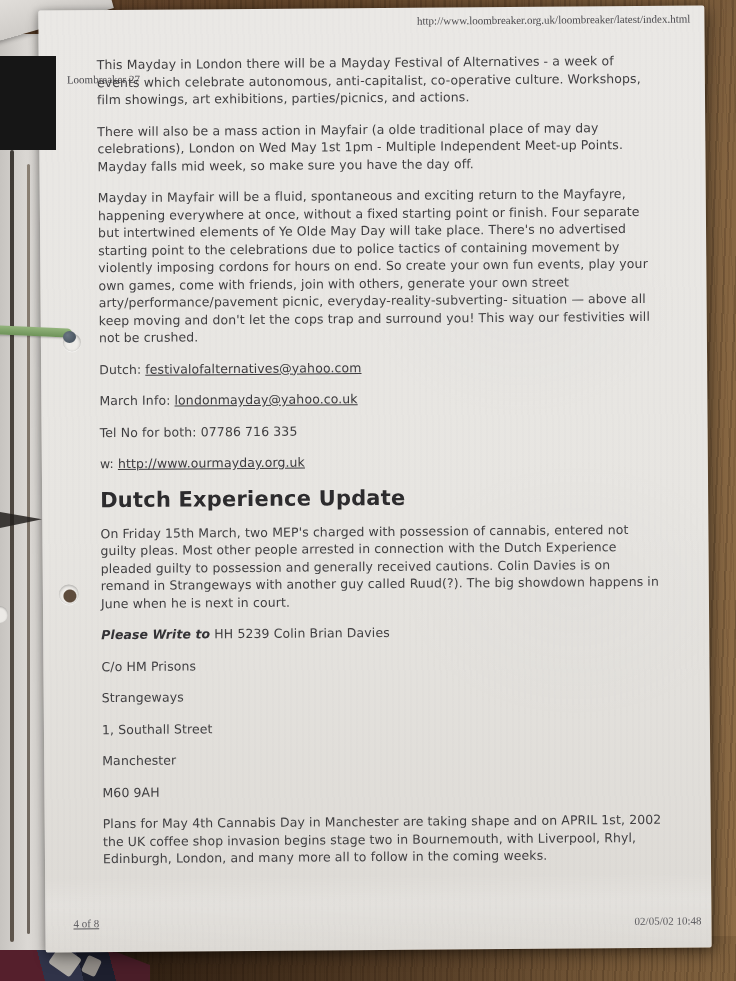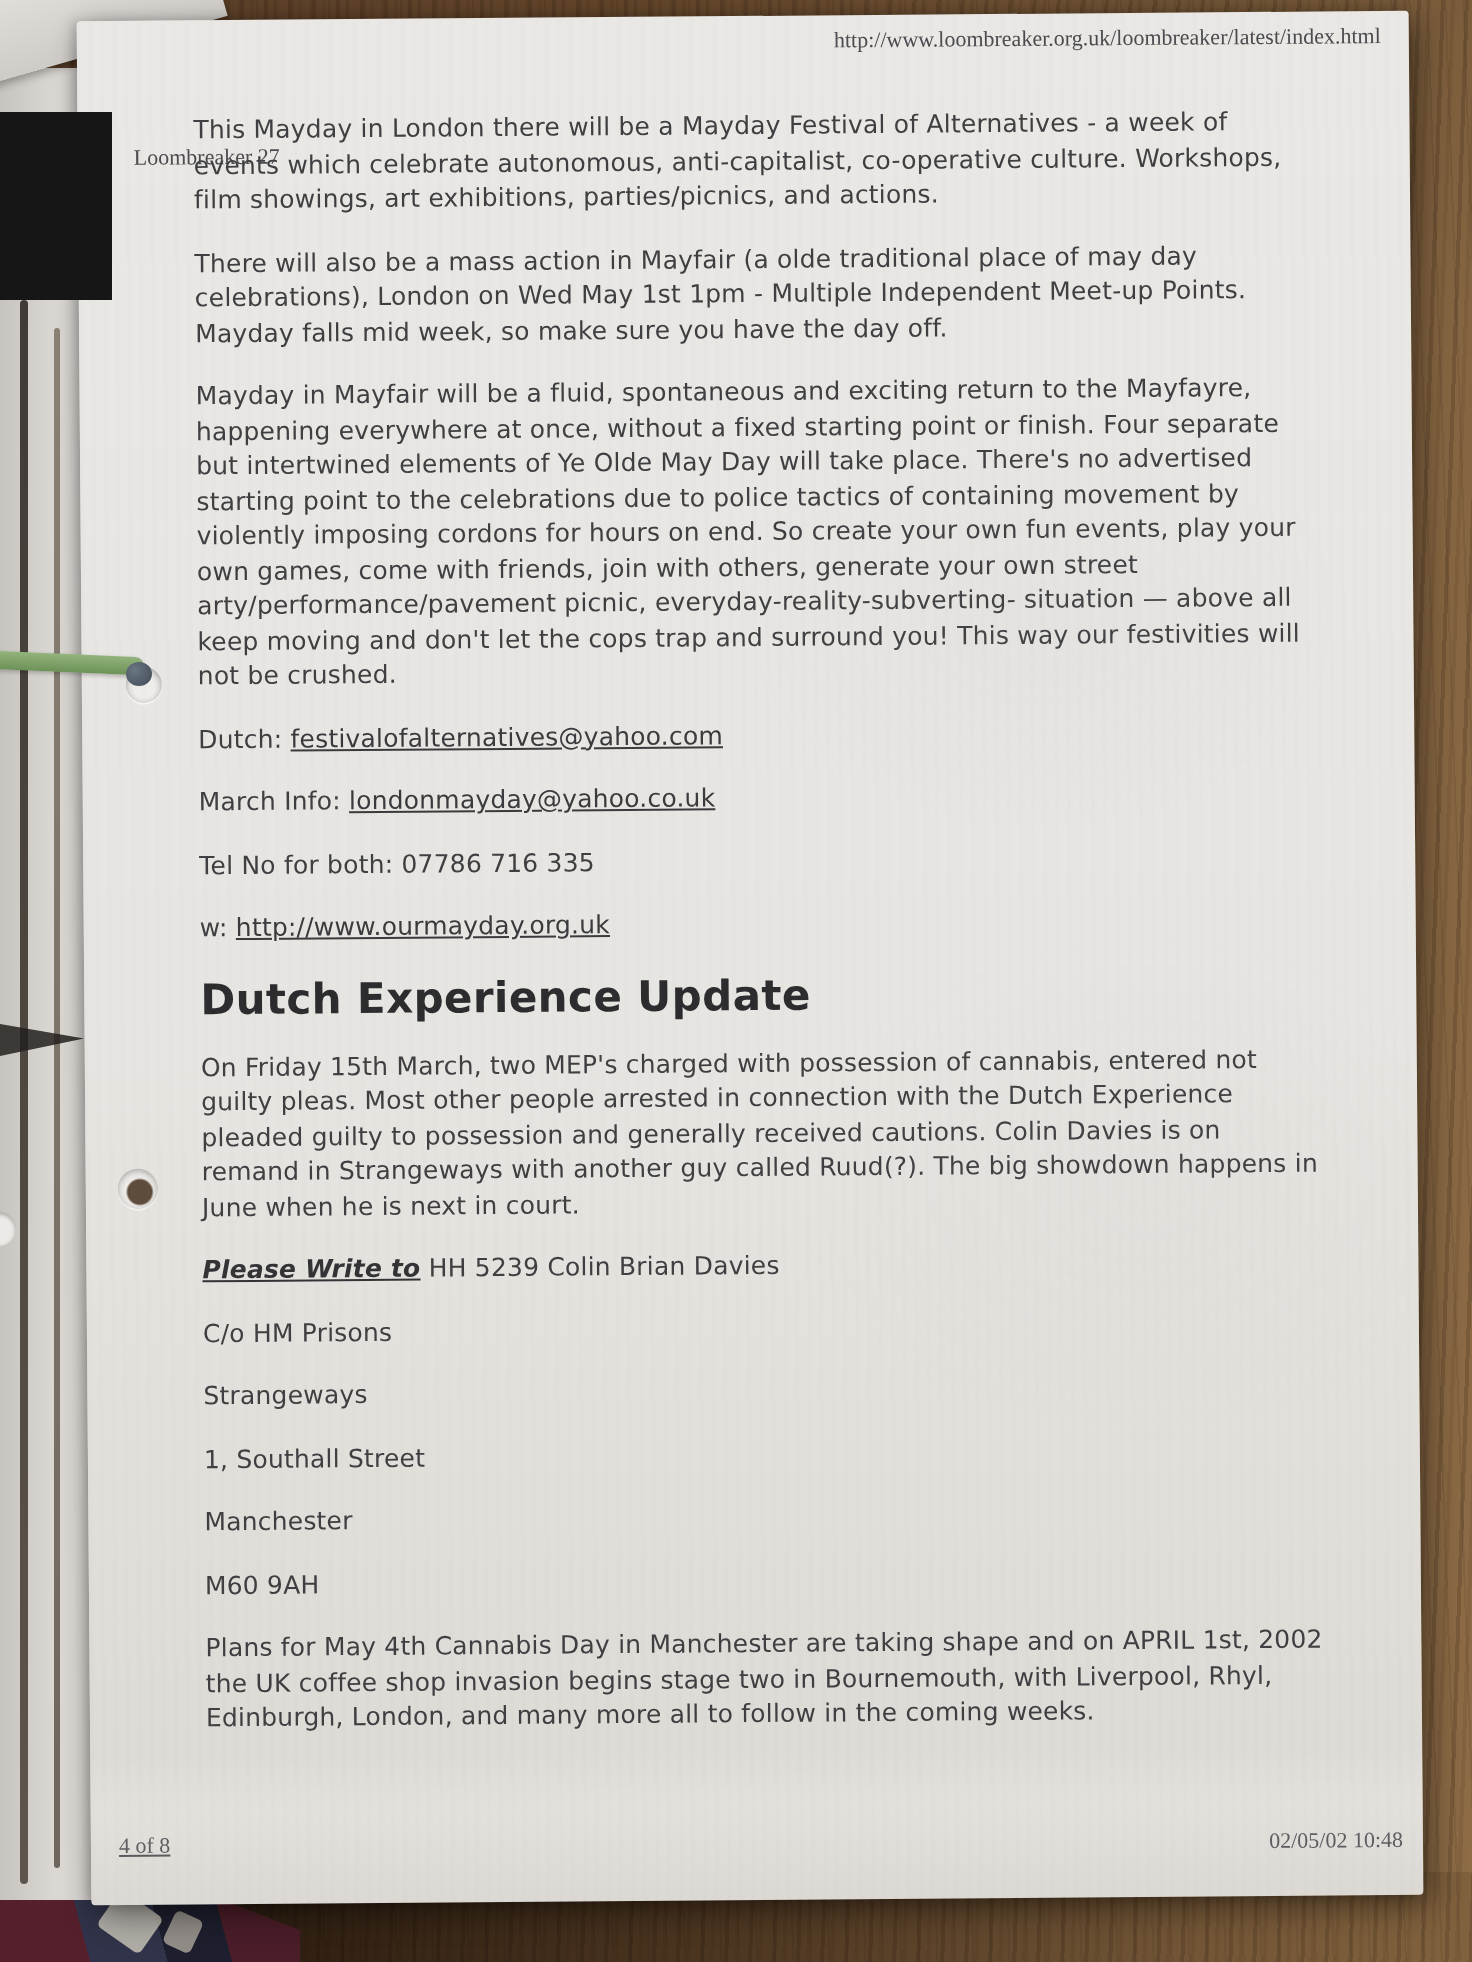--- a/index.html
+++ b/index.html
@@ -63,28 +63,28 @@
       repeating-linear-gradient(90deg, rgba(140,140,150,.045) 0 2px, transparent 2px 6px),
       linear-gradient(180deg, transparent 92%, rgba(255,255,255,.35) 95%, transparent 100%);
   }
   .print-header-title{position:absolute;left:28px;top:62px;font:11px/14px "Liberation Serif",serif;color:#4b4a4e;}
   .print-header-url{position:absolute;right:14px;top:6px;font:11px/14px "Liberation Serif",serif;color:#4b4a4e;}
   .article{position:absolute;left:58px;right:46px;top:46px;font-size:12.5px;line-height:17.5px;letter-spacing:.1px;}
   .article p{margin:0 0 14px;}
   .contact-line{margin:0 0 14px;}
   .doc-link{text-decoration:underline;color:#3a393c;}
   .section-heading{margin:11px 0 12px;font-size:21px;line-height:26px;font-weight:bold;color:#2c2b2d;letter-spacing:.2px;}
-  .write-to-label{font-weight:bold;font-style:italic;color:#333235;text-decoration:underline;}
+  .write-to-label{font-weight:bold;font-style:italic;color:#333235;}
   .addr{margin:0 0 15px;}
   .punch-hole-top{position:absolute;left:22px;top:323px;width:18px;height:18px;border-radius:50%;
     background:#efede9;box-shadow:inset 0 1px 3px rgba(0,0,0,.35), 0 1px 0 rgba(255,255,255,.5);}
   .punch-hole-bottom{position:absolute;left:16px;top:574px;width:20px;height:20px;border-radius:50%;
     background:radial-gradient(circle at 55% 58%, #5d4b3b 0 37%, #efede9 44% 100%);
     box-shadow:inset 0 1px 3px rgba(0,0,0,.3), 0 1px 0 rgba(255,255,255,.5);}
-  .print-footer-page{position:absolute;left:14px;bottom:22px;font:11px/14px "Liberation Serif",serif;color:#4b4a4e;text-decoration:underline;}
+  .print-footer-page{position:absolute;left:28px;bottom:22px;font:11px/14px "Liberation Serif",serif;color:#4b4a4e;text-decoration:underline;}
   .print-footer-date{position:absolute;right:10px;bottom:20px;font:11px/14px "Liberation Serif",serif;color:#4b4a4e;}
   .tag-string{position:absolute;left:-6px;top:327px;width:78px;height:9px;z-index:7;
     background:linear-gradient(180deg,#93b47c,#6d9258);border-radius:5px;transform:rotate(2.5deg);
     box-shadow:0 1px 2px rgba(0,0,0,.25);}
   .tag-string-tip{position:absolute;left:63px;top:331px;width:13px;height:12px;z-index:7;border-radius:50%;
     background:radial-gradient(circle at 35% 35%, #6a7682, #3f4a55);}
 </style>
 </head>
 <body>
 

